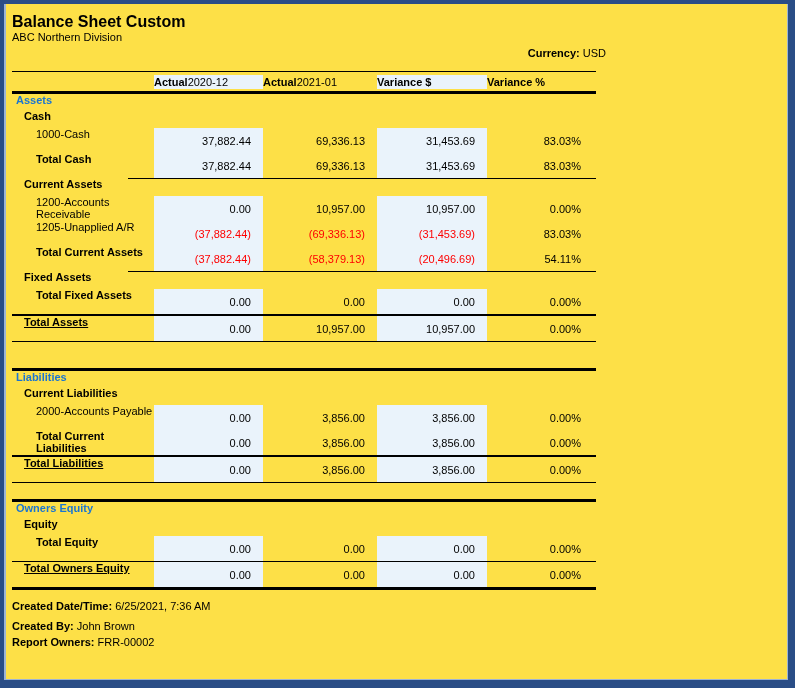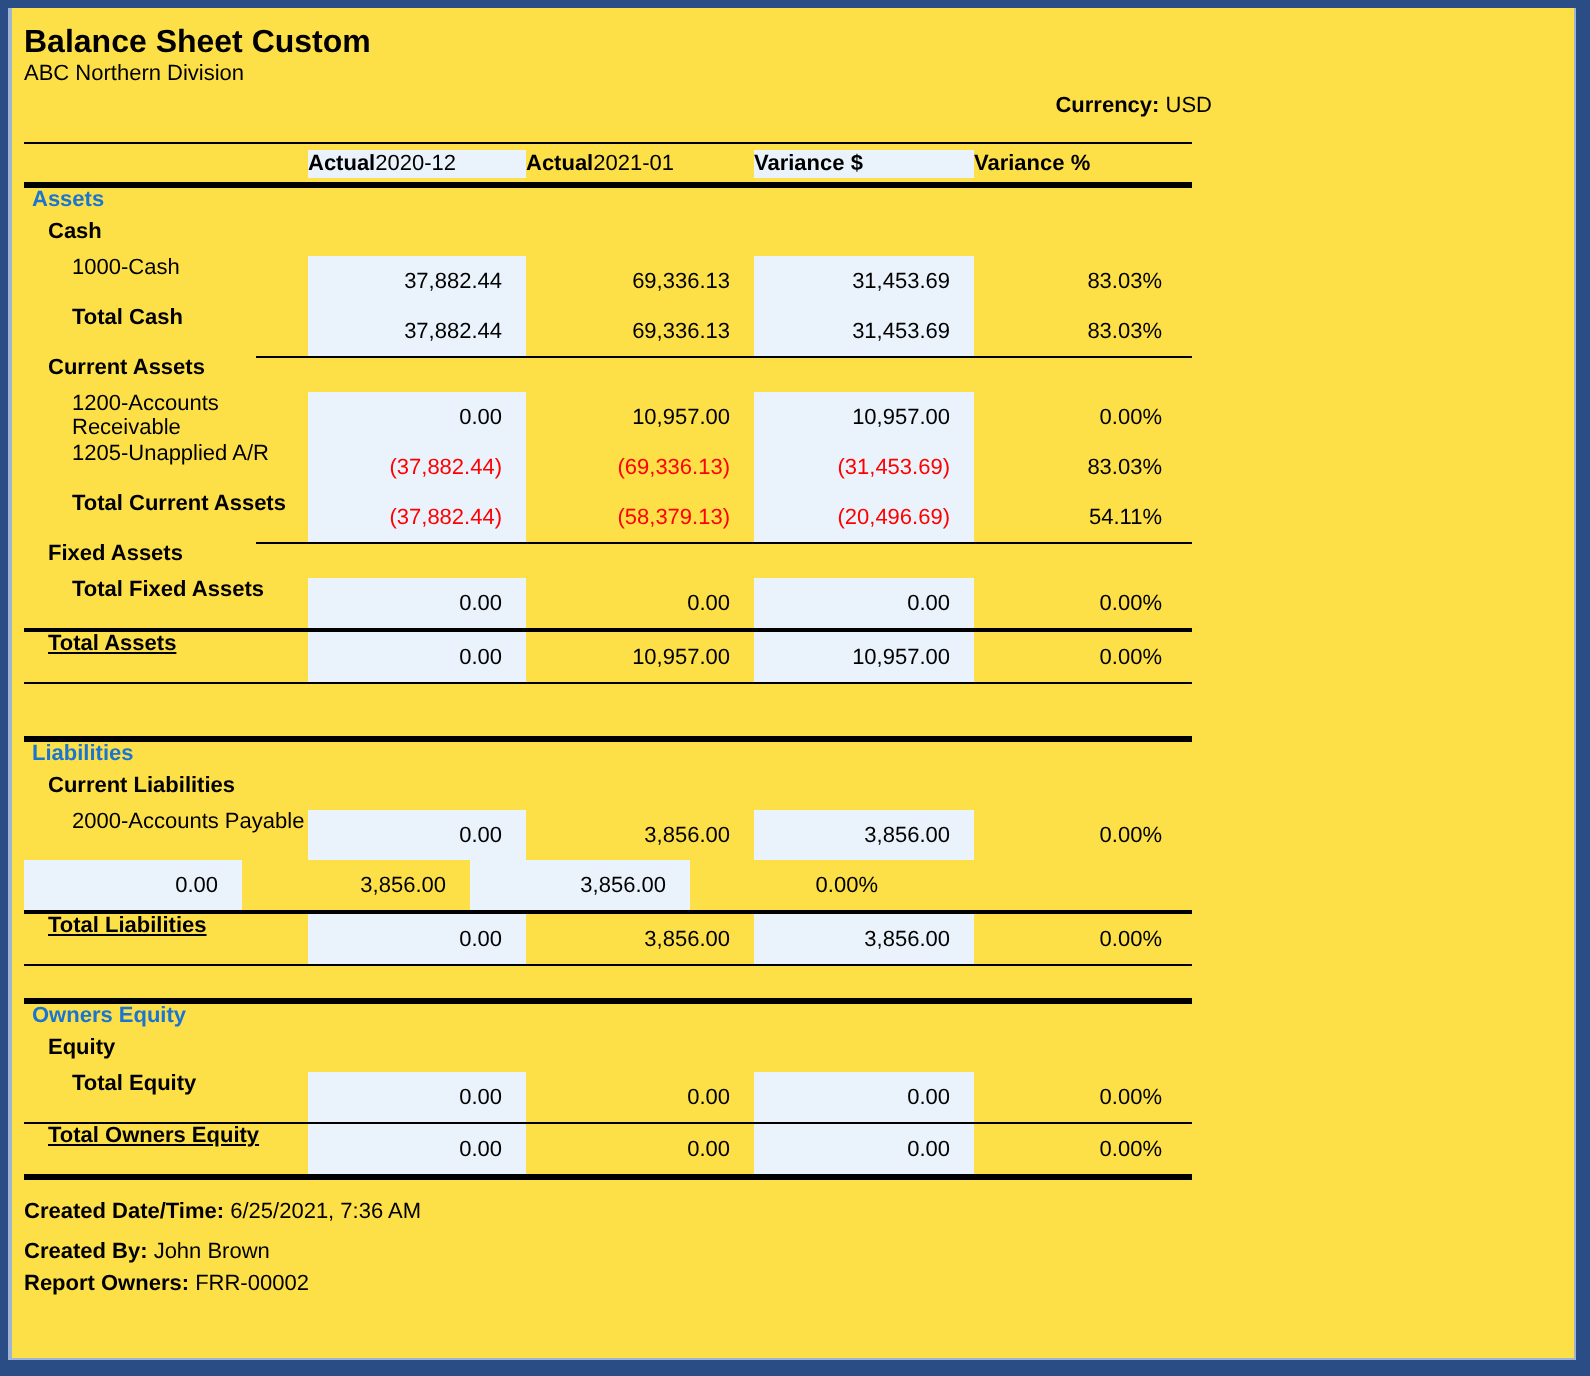--- a/index.html
+++ b/index.html
@@ -273,20 +273,21 @@
             <span>3,856.00</span>
           </div>
           <div class="c-v2 band val">
             <span>3,856.00</span>
           </div>
           <div class="c-v3 val">
             <span>0.00%</span>
           </div>
         </div>
         <div class="row subtotal rule-below-medium">
+          <div class="c-label">Total Current Liabilities</div>
           <div class="c-v0 band val">
             <span>0.00</span>
           </div>
           <div class="c-v1 val">
             <span>3,856.00</span>
           </div>
           <div class="c-v2 band val">
             <span>3,856.00</span>
           </div>
           <div class="c-v3 val">

